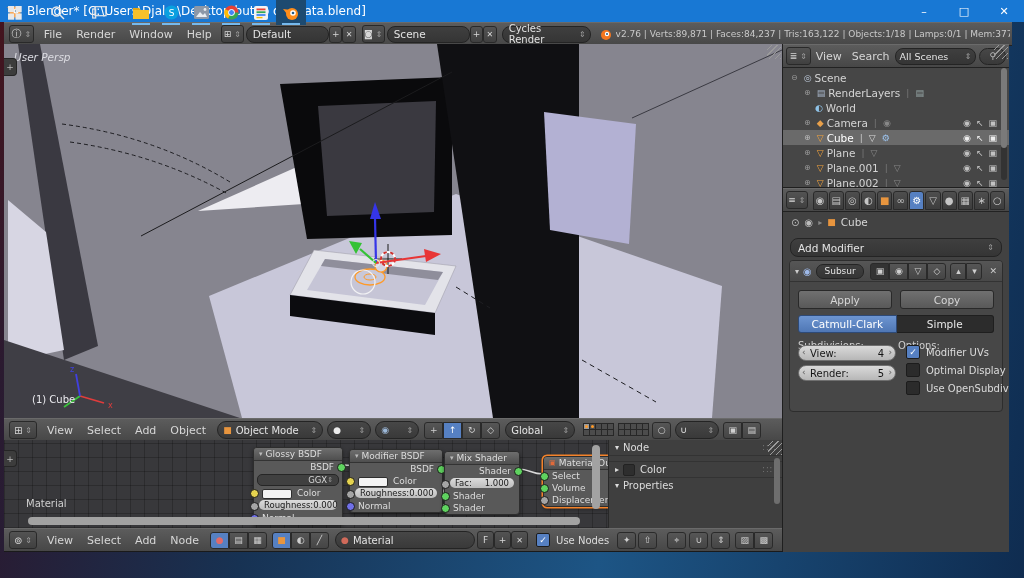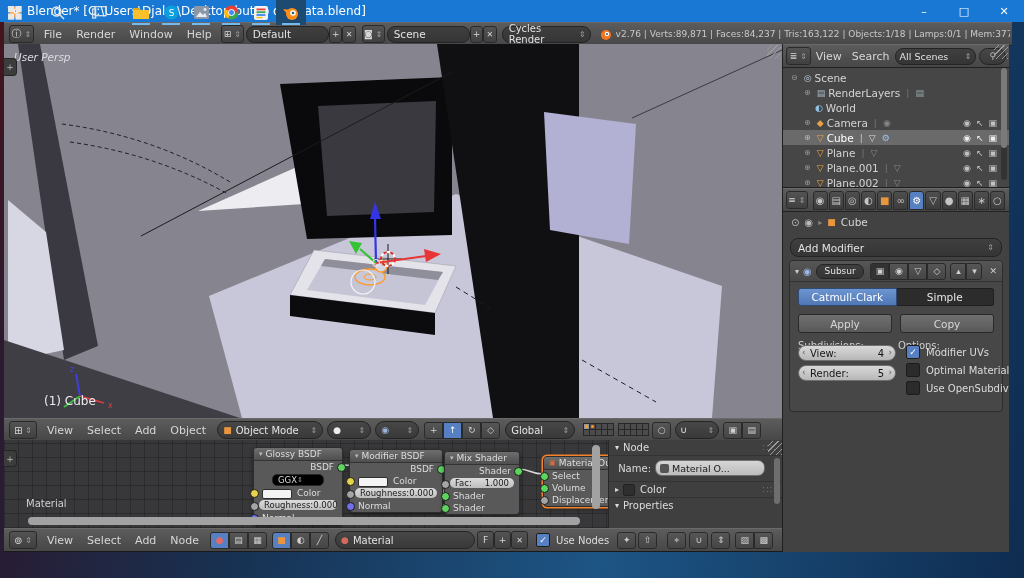--- a/index.html
+++ b/index.html
@@ -48,22 +48,22 @@
   .node{position:absolute;background:#595959;border:1px solid #2d2d2d;border-radius:4px;
         box-shadow:0 2px 4px rgba(0,0,0,.45);font-size:9px;color:#ddd;z-index:2;}
   .node-head{height:12px;line-height:12px;background:linear-gradient(#6e6e6e,#4f4f4f);border-bottom:1px solid #333;
         border-radius:3px 3px 0 0;padding:0 5px;display:flex;align-items:center;gap:3px;white-space:nowrap;}
   .nrow{height:12px;line-height:12px;position:relative;padding:0 8px;white-space:nowrap;}
   .nrow.out{text-align:right;}
   .sock{position:absolute;width:7px;height:7px;border-radius:50%;border:1px solid #1b1b1b;top:2px;z-index:3;}
   .sock.in{left:-4px;}.sock.out{right:-4px;}
   .nslider{margin:1px 5px;height:10px;line-height:10px;border-radius:5px;background:linear-gradient(#dcdcdc,#bdbdbd);
            color:#1b1b1b;font-size:8.5px;display:flex;justify-content:space-between;padding:0 5px;}
-  .ndrop{margin:1px 18px;height:10px;line-height:10px;border-radius:5px;background:#000000;border:1px solid #262626;
-         color:#d8d8d8;font-size:8.5px;display:flex;justify-content:flex-start;padding:0 5px;}
+  .ndrop{margin:1px 3px;height:10px;line-height:10px;border-radius:5px;background:#404040;border:1px solid #262626;
+         color:#d8d8d8;font-size:8.5px;display:flex;justify-content:flex-end;padding:0 5px;}
   .swatch{display:inline-block;width:28px;height:8px;background:#f4f4f4;border:1px solid #2e2e2e;border-radius:2px;
           vertical-align:middle;margin-right:5px;}
   .grip{width:14px;height:14px;background:repeating-linear-gradient(135deg,transparent 0 3px,#9a9a9a 3px 4px);}
   
   #taskbar{left:0;top:553px;width:1024px;height:25px;background:#0d2440;display:flex;align-items:center;}
   .tbi{width:30px;height:25px;display:flex;align-items:center;justify-content:center;position:relative;flex:none;}
   .tbi .run{position:absolute;bottom:0;left:6px;right:6px;height:2px;background:#76b9ed;}
   .tbi.active{background:#1d4a70;}
   .trayi{display:flex;align-items:center;justify-content:center;width:22px;height:25px;color:#eaeaea;flex:none;}
 </style>
@@ -156,21 +156,21 @@
       <polygon points="345,197 358,199 352,210" fill="#35c235"></polygon>
       <circle cx="372" cy="219" r="3.5" fill="none" stroke="#ececec" stroke-width="1"></circle>
 
       <line x1="76" y1="352" x2="100" y2="359" stroke="#e03c3c" stroke-width="1.8"></line>
       <line x1="76" y1="352" x2="60" y2="363" stroke="#3cc23c" stroke-width="1.8"></line>
       <line x1="76" y1="352" x2="72" y2="330" stroke="#4040e0" stroke-width="1.8"></line>
       <text x="104" y="364" font-size="8" fill="#e03c3c">x</text>
       <text x="66" y="328" font-size="8" fill="#4040e0">z</text>
     </svg>
     <div class="abs" style="left:10px;top:7px;color:#dcdce2;font-size:10.5px;font-style:italic;">User Persp</div>
-    <div class="abs" style="left:40px;top:350px;color:#ececf0;font-size:12px;">(1) Cube</div>
+    <div class="abs" style="left:28px;top:350px;color:#ececf0;font-size:10px;">(1) Cube</div>
     <div class="abs fx" style="left:0;top:14px;width:12px;height:16px;background:#3c3c3c;border:1px solid #252525;border-left:none;border-radius:0 4px 4px 0;color:#bbb;font-size:9px;justify-content:center;">+</div>
     <div class="abs grip" style="right:1px;top:1px;"></div>
   </div>
 
   <div class="abs hdr fx" style="left:0;top:396px;width:778px;height:22px;padding:0 2px;">
     <span class="btn" style="width:26px;height:16px;font-size:10px;margin:0 3px;">⊞<span class="udar">⇕</span></span>
     <span class="mnu">View</span>
     <span class="mnu">Select</span>
     <span class="mnu">Add</span>
     <span class="mnu">Object</span>
@@ -308,27 +308,20 @@
     <div class="abs fx" style="left:0;top:10px;width:12px;height:15px;background:#3c3c3c;border:1px solid #252525;border-left:none;border-radius:0 4px 4px 0;color:#bbb;font-size:9px;justify-content:center;z-index:2;">+</div>
     <div class="abs" style="left:24px;top:77px;width:552px;height:8px;background:#a2a2a2;border-radius:4px;z-index:2;"></div>
     <div class="abs" style="left:588px;top:5px;width:8px;height:64px;background:#a2a2a2;border-radius:4px;z-index:2;"></div>
 
     <div class="abs" style="left:604px;top:0;width:174px;height:88px;background:#3f3f3f;border-left:1px solid #282828;z-index:3;font-size:10px;color:#dcdcdc;">
       <div class="fx" style="height:15px;padding:0 6px;border-bottom:1px solid #333;">
         <span style="font-size:8px;margin-right:4px;">▾</span>
         <span>Node</span>
         <span style="margin-left:auto;color:#777;font-size:8px;letter-spacing:1px;">::::</span>
       </div>
-      <div class="fx" style="height:16px;margin:4px 18px 0 6px;">
-        <span style="width:36px;text-align:right;margin-right:4px;">Name:</span>
-        <span class="fx" style="flex:1;height:14px;background:linear-gradient(#d6d6d6,#bcbcbc);border:1px solid #6f6f6f;border-radius:7px;color:#1a1a1a;font-size:9.5px;padding:0 4px;gap:3px;">
-          <span style="width:9px;height:9px;background:#555;border-radius:2px;flex:none;"></span>
-          <span>Material O...</span>
-        </span>
-      </div>
       <div class="fx" style="height:15px;padding:0 6px;border-top:1px solid #333;margin-top:5px;">
         <span style="font-size:8px;margin-right:4px;">▸</span>
         <span style="width:10px;height:10px;background:#2e2e2e;border:1px solid #222;border-radius:2px;margin-right:5px;"></span>
         <span>Color</span>
         <span style="margin-left:auto;color:#777;font-size:8px;letter-spacing:1px;">::::</span>
       </div>
       <div class="fx" style="height:15px;padding:0 6px;border-top:1px solid #333;">
         <span style="font-size:8px;margin-right:4px;">▾</span>
         <span>Properties</span>
       </div>
@@ -519,27 +512,27 @@
             <span class="togico">◉</span>
             <span class="togico">▽</span>
             <span class="togico" style="border-radius:0 3px 3px 0;">◇</span>
           </span>
           <span class="fx" style="margin-left:auto;">
             <span class="togico" style="border-radius:3px 0 0 3px;width:14px;">▴</span>
             <span class="togico" style="border-radius:0 3px 3px 0;width:14px;">▾</span>
           </span>
           <span style="color:#ccc;font-size:9px;margin-left:3px;">✕</span>
         </div>
+        <div class="fx" style="margin:8px 8px 0 8px;gap:8px;">
+          <span class="btn" style="flex:1;height:17px;font-size:10.5px;background:linear-gradient(#707070,#595959);">Apply</span>
+          <span class="btn" style="flex:1;height:17px;font-size:10.5px;background:linear-gradient(#707070,#595959);">Copy</span>
+        </div>
         <div class="fx" style="margin:6px 8px 0 8px;">
           <span style="flex:1;height:16px;background:linear-gradient(#6d95d1,#4f77b5);border:1px solid #2e4a77;border-radius:3px 0 0 3px;color:#fff;font-size:10.5px;display:flex;align-items:center;justify-content:center;">Catmull-Clark</span>
           <span style="flex:1;height:16px;background:#2c2c2c;border:1px solid #1f1f1f;border-left:none;border-radius:0 3px 3px 0;color:#e8e8e8;font-size:10.5px;display:flex;align-items:center;justify-content:center;">Simple</span>
-        </div>
-        <div class="fx" style="margin:8px 8px 0 8px;gap:8px;">
-          <span class="btn" style="flex:1;height:17px;font-size:10.5px;background:linear-gradient(#707070,#595959);">Apply</span>
-          <span class="btn" style="flex:1;height:17px;font-size:10.5px;background:linear-gradient(#707070,#595959);">Copy</span>
         </div>
         <div class="fx" style="margin:7px 8px 0 8px;font-size:10px;color:#cfcfcf;">
           <span style="width:100px;">Subdivisions:</span>
           <span>Options:</span>
         </div>
         <div class="abs" style="left:8px;top:84px;width:98px;">
           <div class="slider" style="height:14px;">
             <span class="sl-ar" style="left:3px;">‹</span>
             <span>View:</span>
             <span>4</span>
@@ -554,21 +547,21 @@
         </div>
         <div class="abs" style="left:116px;top:84px;">
           <div class="fx" style="height:14px;">
             <span class="chk on">
                 <span class="tick">✓</span>
               </span>
             <span class="chk-label">Modifier UVs</span>
           </div>
           <div class="fx" style="height:14px;margin-top:4px;">
             <span class="chk"></span>
-            <span class="chk-label">Optimal Material</span>
+            <span class="chk-label">Optimal Display</span>
           </div>
           <div class="fx" style="height:14px;margin-top:4px;">
             <span class="chk"></span>
             <span class="chk-label">Use OpenSubdiv</span>
           </div>
         </div>
       </div>
     </div>
   </div>
 </div>

